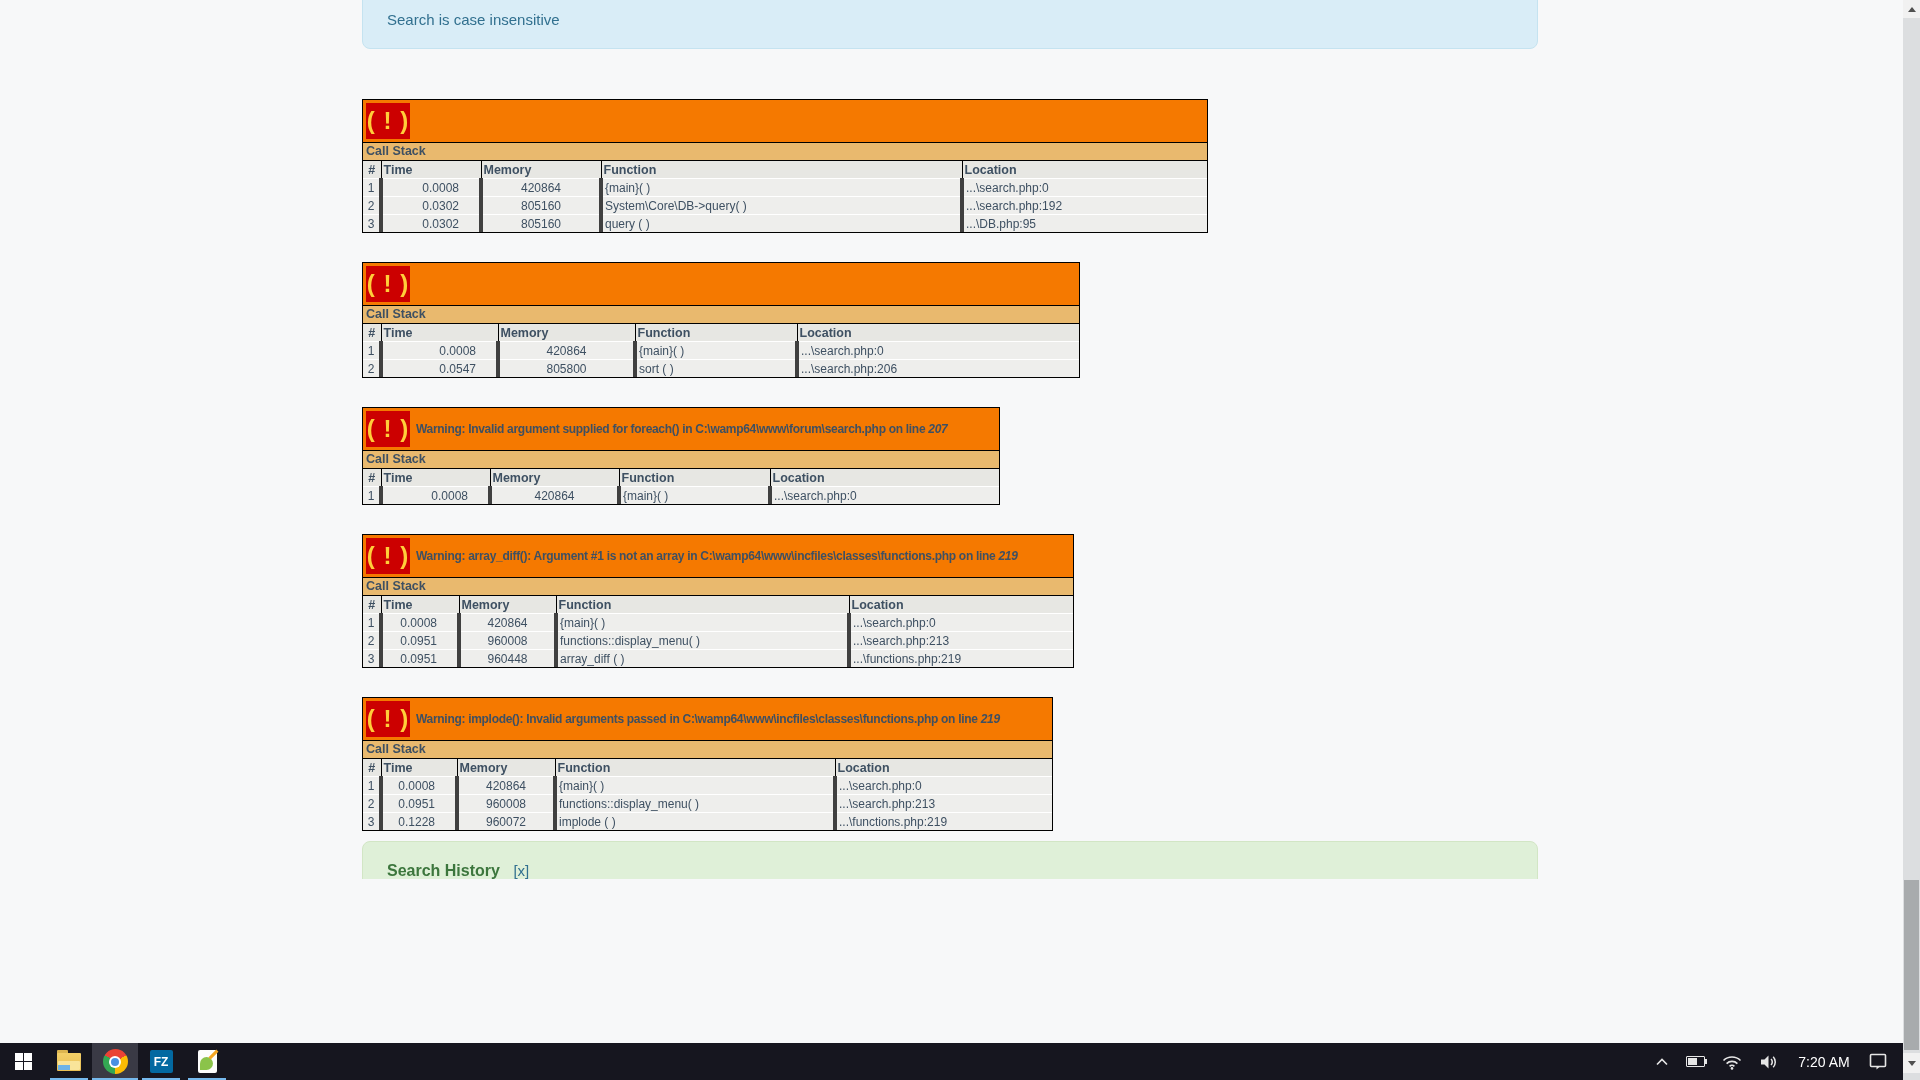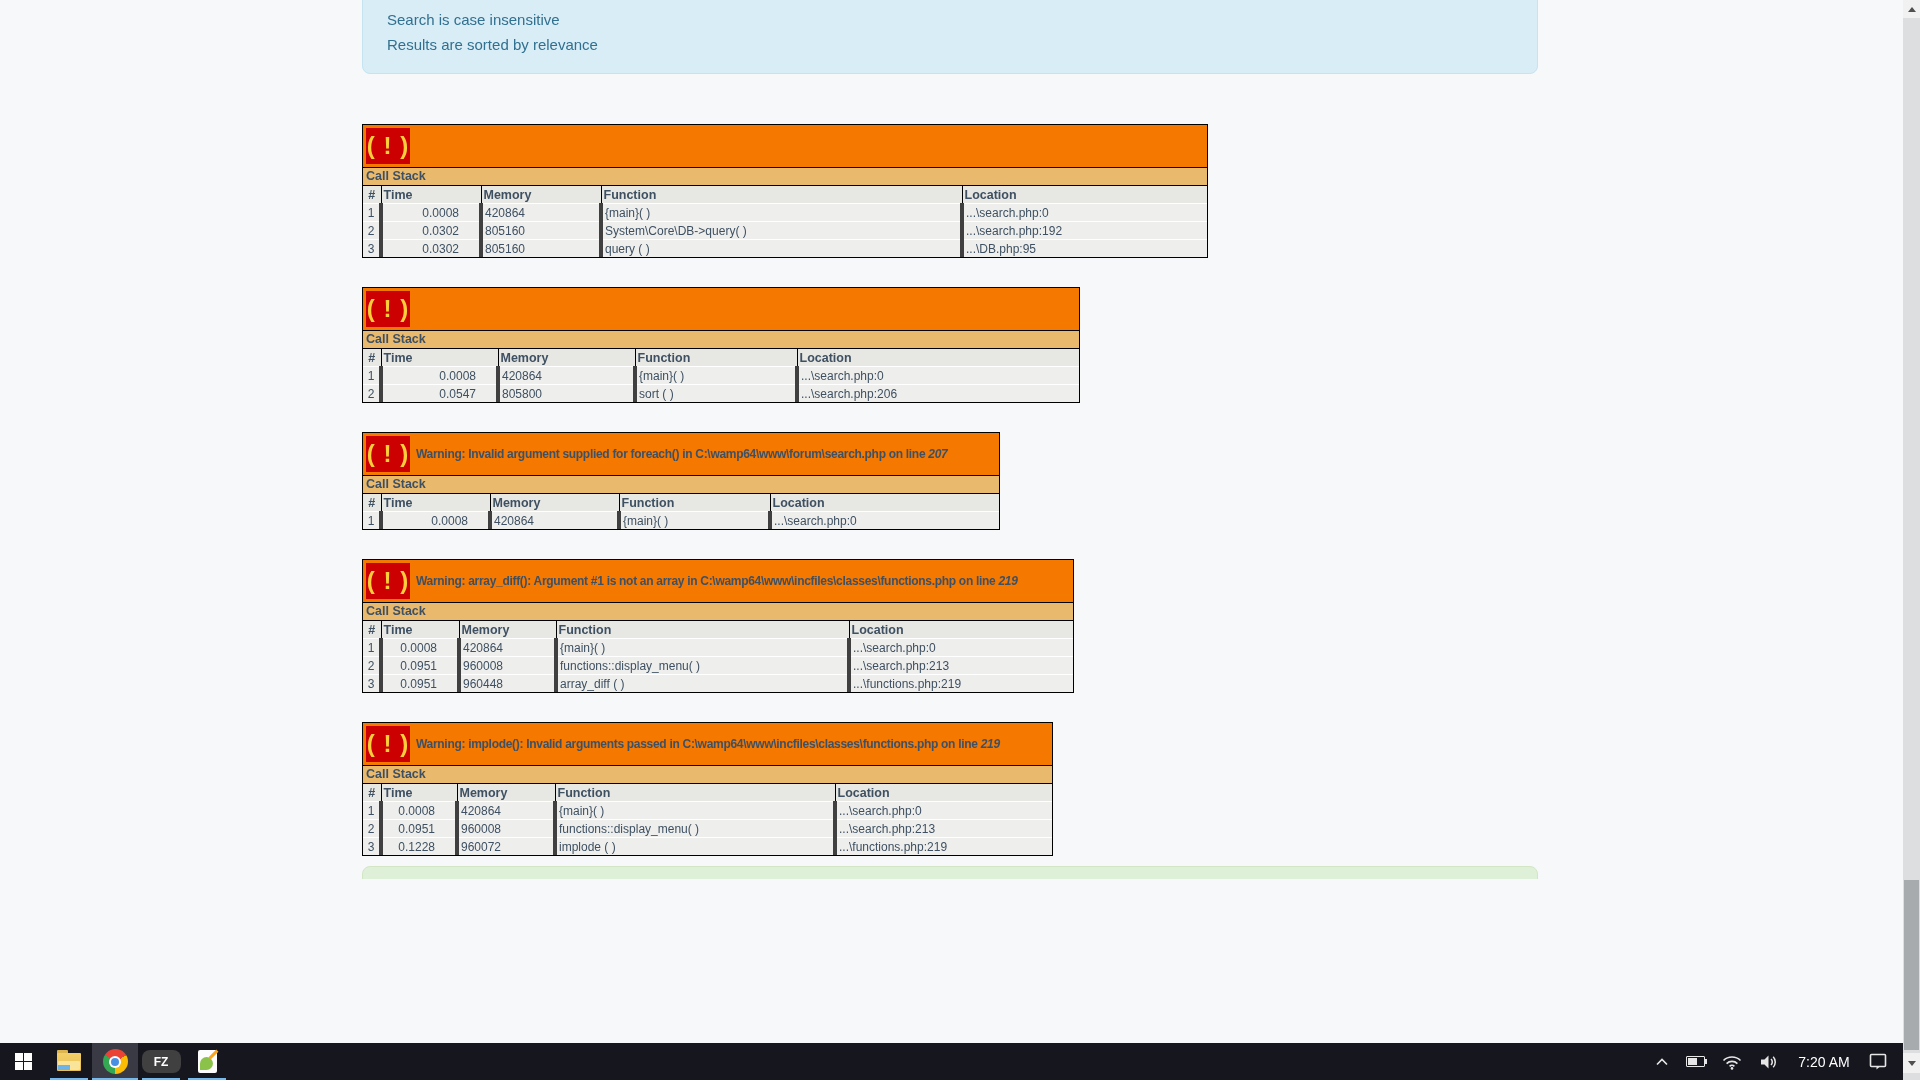--- a/index.html
+++ b/index.html
@@ -27,21 +27,21 @@
   .warn-cs{height:17px;line-height:17px;background:#e9b96e;border-bottom:1px solid #000;
            font-weight:bold;font-size:12.5px;color:#3e5062;padding-left:3px}
   table.stack{border-collapse:collapse;table-layout:fixed;width:100%;font-size:12px;color:#3e5062}
   .stack th{background:#e7e7e3;font-weight:bold;text-align:left;height:17px;border-left:1px solid #000;
             padding:0 2px;font-size:12.5px;white-space:nowrap;overflow:hidden}
   .stack th:first-child{border-left:none;text-align:center;padding:0}
   .stack td{background:#eeeeec;height:17px;border-left:4px solid #404040;border-top:1px solid #fff;
             padding:0 2px;white-space:nowrap;overflow:hidden}
   .stack td:first-child{border-left:none;text-align:center}
   .stack td.tm{text-align:right;padding-right:20px}
-  .stack td.mem{text-align:left;padding-right:2px}
+  .stack td.mem{text-align:center;padding-right:2px}
 
   
   .success-box{margin-top:10px;background:#dff0d8;border:1px solid #d2e6c5;border-radius:8px;
                padding:20px 24px;font-size:16px}
   .sh-title{color:#3c763d;font-weight:bold}
   .sh-close{color:#31708f;margin-left:9px;font-size:15px;text-decoration:none;cursor:pointer}
 
   .forum{display:inline-block;margin-top:28px;color:#44586a;font-size:18px;text-decoration:none;cursor:pointer}
 
   
@@ -75,43 +75,42 @@
   .winlogo span{background:#fff}
   .folder{width:24px;height:18px;position:relative}
   .folder .tab{position:absolute;left:0;top:-3px;width:11px;height:6px;background:#dcb550;border-radius:1px}
   .folder .body{position:absolute;inset:0;background:linear-gradient(#f3cf68,#e8bf55);border-radius:1px}
   .folder .front{position:absolute;left:1px;right:1px;bottom:1px;height:9px;background:#f9e49a;border-radius:1px}
   .folder .clip{position:absolute;left:1px;bottom:1px;width:12px;height:5px;background:#6db3e8}
   .chrome{width:25px;height:25px;border-radius:50%;position:relative;
           background:conic-gradient(from 60deg,#fbbc05 0 120deg,#34a853 0 240deg,#ea4335 0 360deg)}
   .chrome::before{content:"";position:absolute;inset:6.5px;background:#fff;border-radius:50%}
   .chrome::after{content:"";position:absolute;inset:8.5px;background:#4a90e2;border-radius:50%}
-  .fz{width:39px;height:23px;background:#404040;color:#fff;font-weight:bold;font-size:12px;
-      display:flex;align-items:center;justify-content:center;border-radius:8px}
+  .fz{width:23px;height:23px;background:#0369a1;color:#fff;font-weight:bold;font-size:12px;
+      display:flex;align-items:center;justify-content:center;border-radius:2px}
   .npp{width:19px;height:23px;background:#fdfdfd;border-radius:2px;position:relative}
   .npp .leaf{position:absolute;left:2px;top:7px;width:13px;height:13px;background:#8bc34a;
              border-radius:50% 50% 50% 0}
   .npp .pencil{position:absolute;right:-2px;top:3px;width:11px;height:3px;background:#f5a623;
                transform:rotate(-45deg)}
   .tray{display:flex;align-items:center;gap:17px;padding-right:16px}
   .tray > *{cursor:pointer}
   .clock{color:#fff;font-size:14px;min-width:56px;text-align:center}
   .batt{width:17px;height:9px;border:1px solid #e6e6e6;position:relative;border-radius:1px}
   .batt .lvl{position:absolute;left:1px;top:1px;bottom:1px;width:9px;background:#e6e6e6}
   .batt .nub{position:absolute;right:-3px;top:2px;width:2px;height:5px;background:#e6e6e6}
 </style>
 </head>
 <body>
 
 <div class="page">
   <div class="content">
 
     <div class="info-box">
       <div>Search is case insensitive</div>
-      <div>Results are sorted by relevance</div>
     </div>
 
     
     <div class="warn first" style="width:844px">
       <div class="warn-title">
         <span class="warn-icon">( ! )</span>
       </div>
       <div class="warn-cs">Call Stack</div>
       <table class="stack">
         <colgroup>

